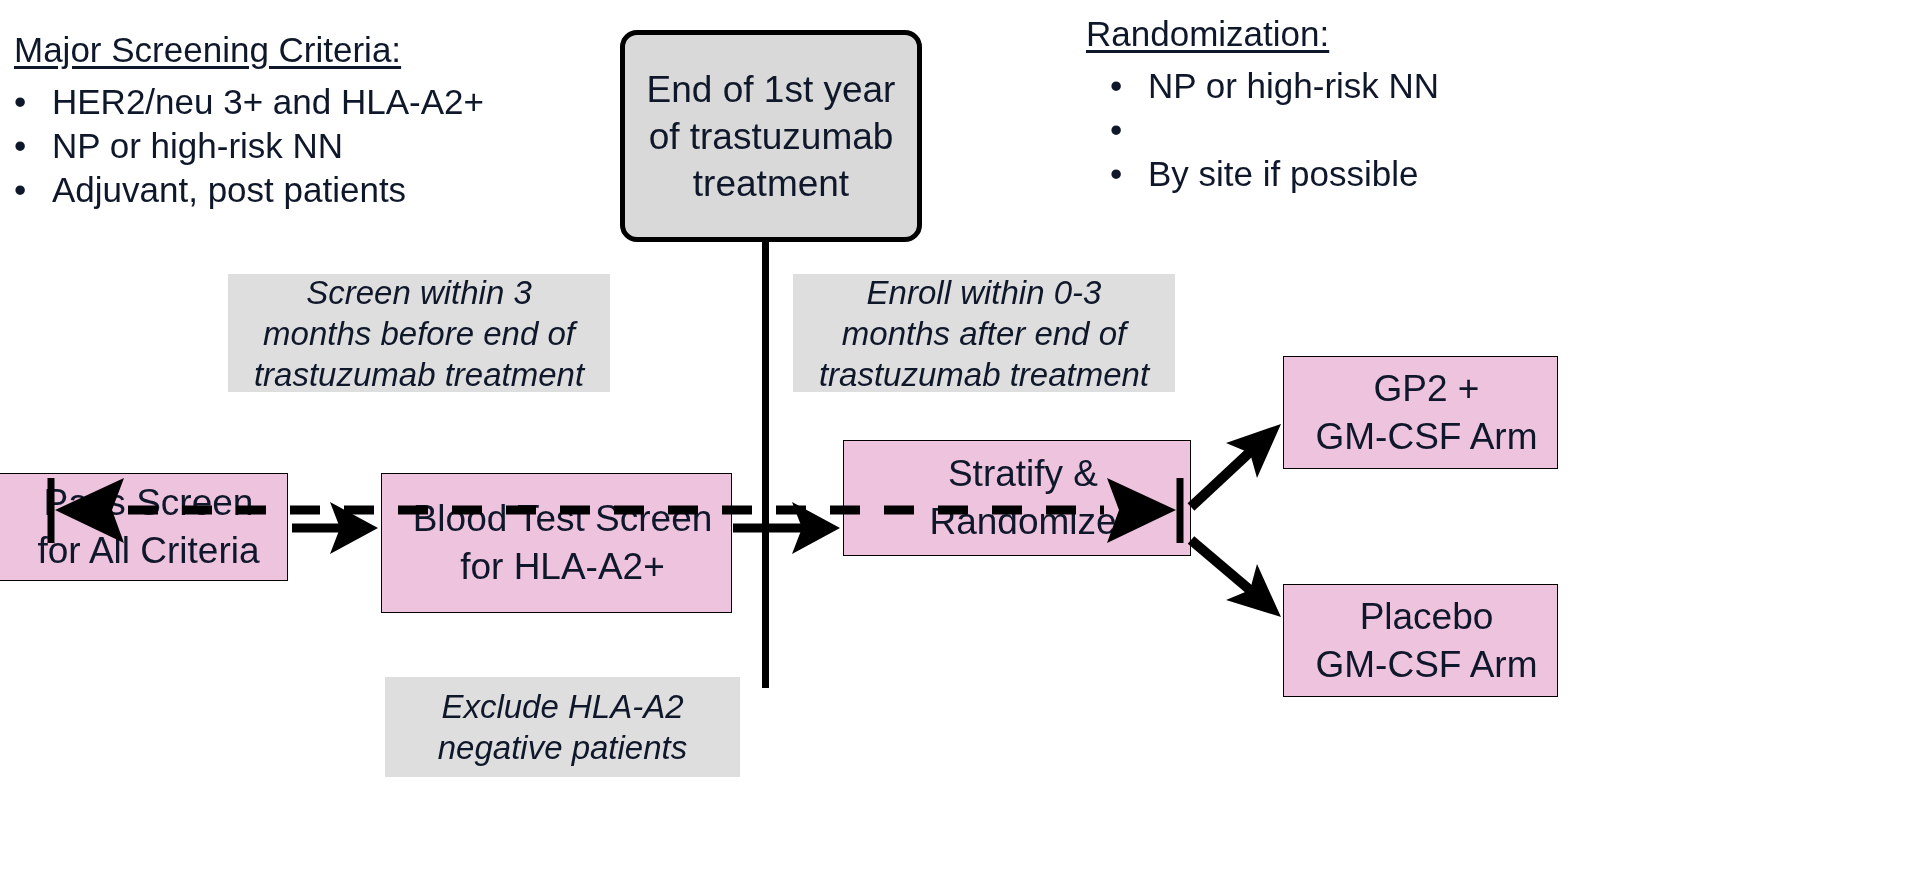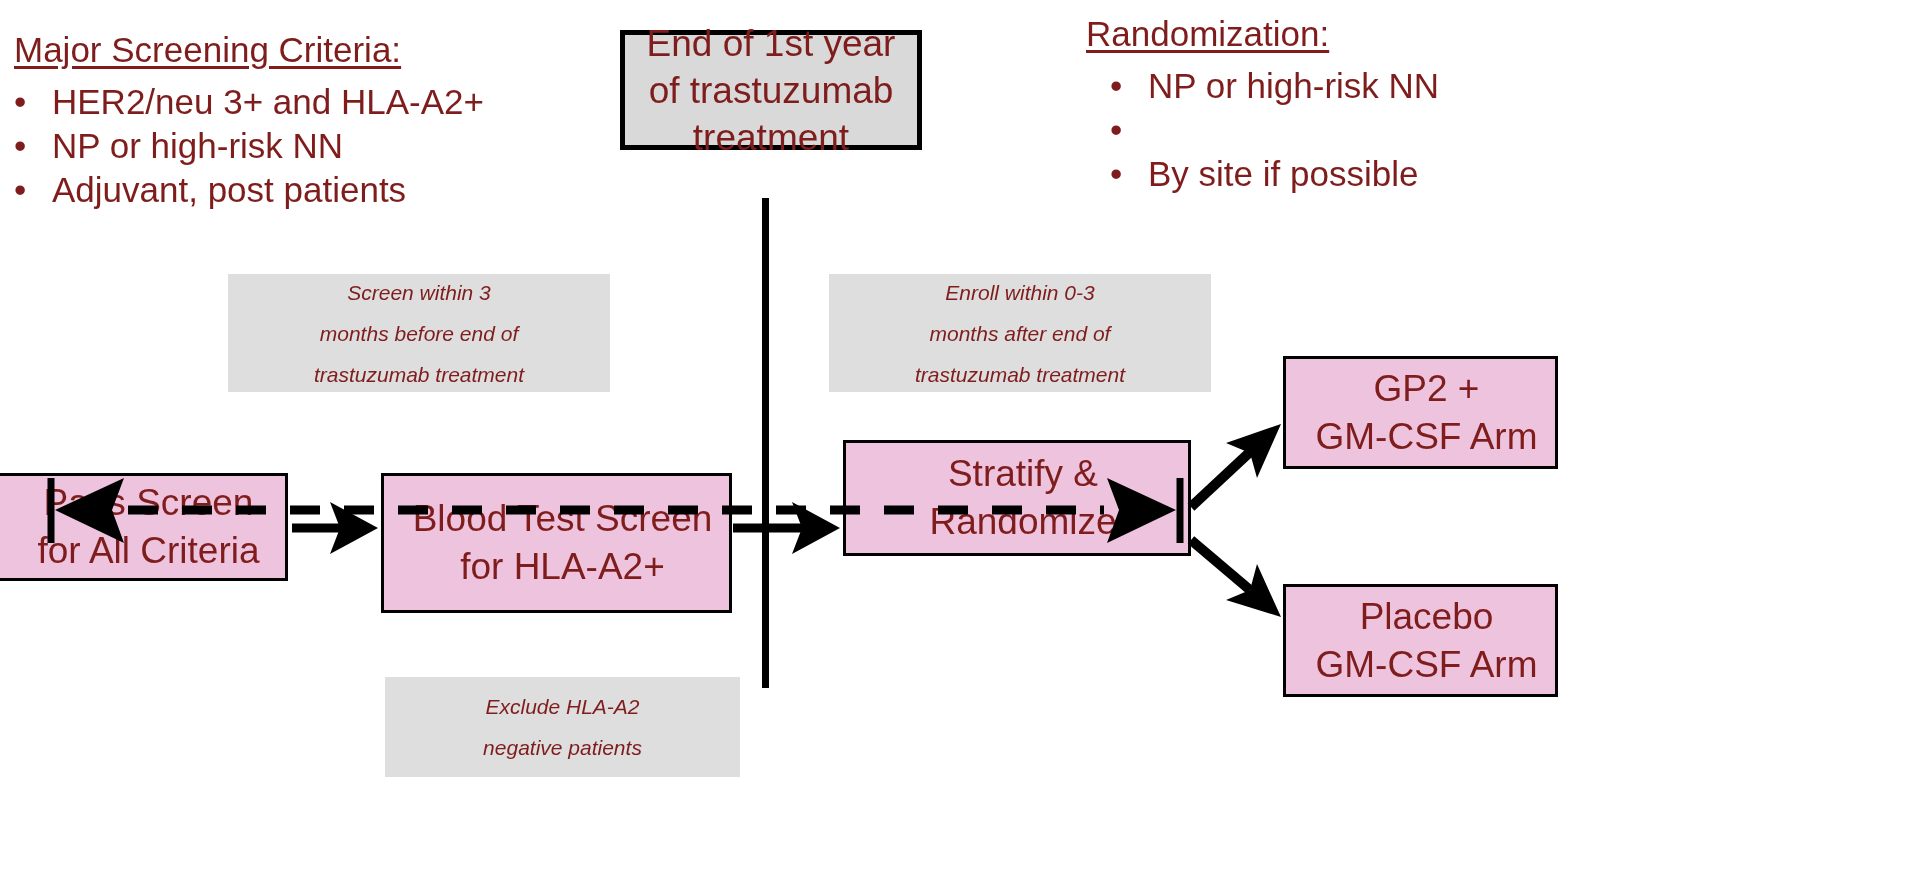--- a/index.html
+++ b/index.html
@@ -6,21 +6,21 @@
     margin: 0;
     padding: 0;
     background: #ffffff;
   }
   #canvas {
     position: relative;
     width: 1905px;
     height: 882px;
     background: #ffffff;
     font-family: "Liberation Sans", sans-serif;
-    color: #7f1d1d;
+    color: #0f172a;
     overflow: hidden;
   }
   .abs { position: absolute; }
 
   
   .list-title {
     font-size: 35px;
     line-height: 40px;
     text-decoration: underline;
     text-underline-offset: 4px;
@@ -51,32 +51,32 @@
     white-space: pre-line;
   }
   .box-gray {
     background: #d9d9d9;
     border: 5px solid #000000;
     font-size: 37px;
     line-height: 47px;
   }
   .box-pink {
     background: #eec3de;
-    border: 3px solid #000000;
+    border: 1px solid #000000;
     font-size: 37px;
     line-height: 48px;
     padding-left: 12px;
   }
 
   
   .annot {
     box-sizing: border-box;
     background: #dedede;
     font-style: italic;
-    font-size: 21px;
+    font-size: 33px;
     line-height: 41px;
     text-align: center;
     white-space: pre-line;
     display: flex;
     align-items: center;
     justify-content: center;
     padding: 4px 8px;
   }
 
   
@@ -125,29 +125,29 @@
     </div>
 
     <div class="bullet-row" style="padding-left:24px;">
       <span class="bullet-dot">•</span>
       <span class="bullet-text">By site if possible</span>
     </div>
   </div>
 
   <div class="abs vline" style="left:762px; top:198px; width:7px; height:490px;"></div>
 
-  <div class="abs box box-gray" style="left:620px; top:30px; width:302px; height:120px;">End of 1st year
+  <div class="abs box box-gray" style="left:620px; top:30px; width:302px; height:212px;border-radius:17px;">End of 1st year
 of trastuzumab
 treatment</div>
 
   <div class="abs annot" style="left:228px; top:274px; width:382px; height:118px;">Screen within 3
 months before end of
 trastuzumab treatment</div>
 
-  <div class="abs annot" style="left:793px; top:274px; width:382px; height:118px;margin-left:36px;">Enroll within 0-3
+  <div class="abs annot" style="left:793px; top:274px; width:382px; height:118px;">Enroll within 0-3
 months after end of
 trastuzumab treatment</div>
 
   <div class="abs annot" style="left:385px; top:632px; width:355px; height:100px;margin-top:45px;">Exclude HLA-A2
 negative patients</div>
 
   <div class="abs box box-pink" style="left:-3px; top:473px; width:291px; height:108px;">Pass Screen
 for All Criteria</div>
 
   <div class="abs box box-pink" style="left:381px; top:473px; width:351px; height:140px;">Blood Test Screen

